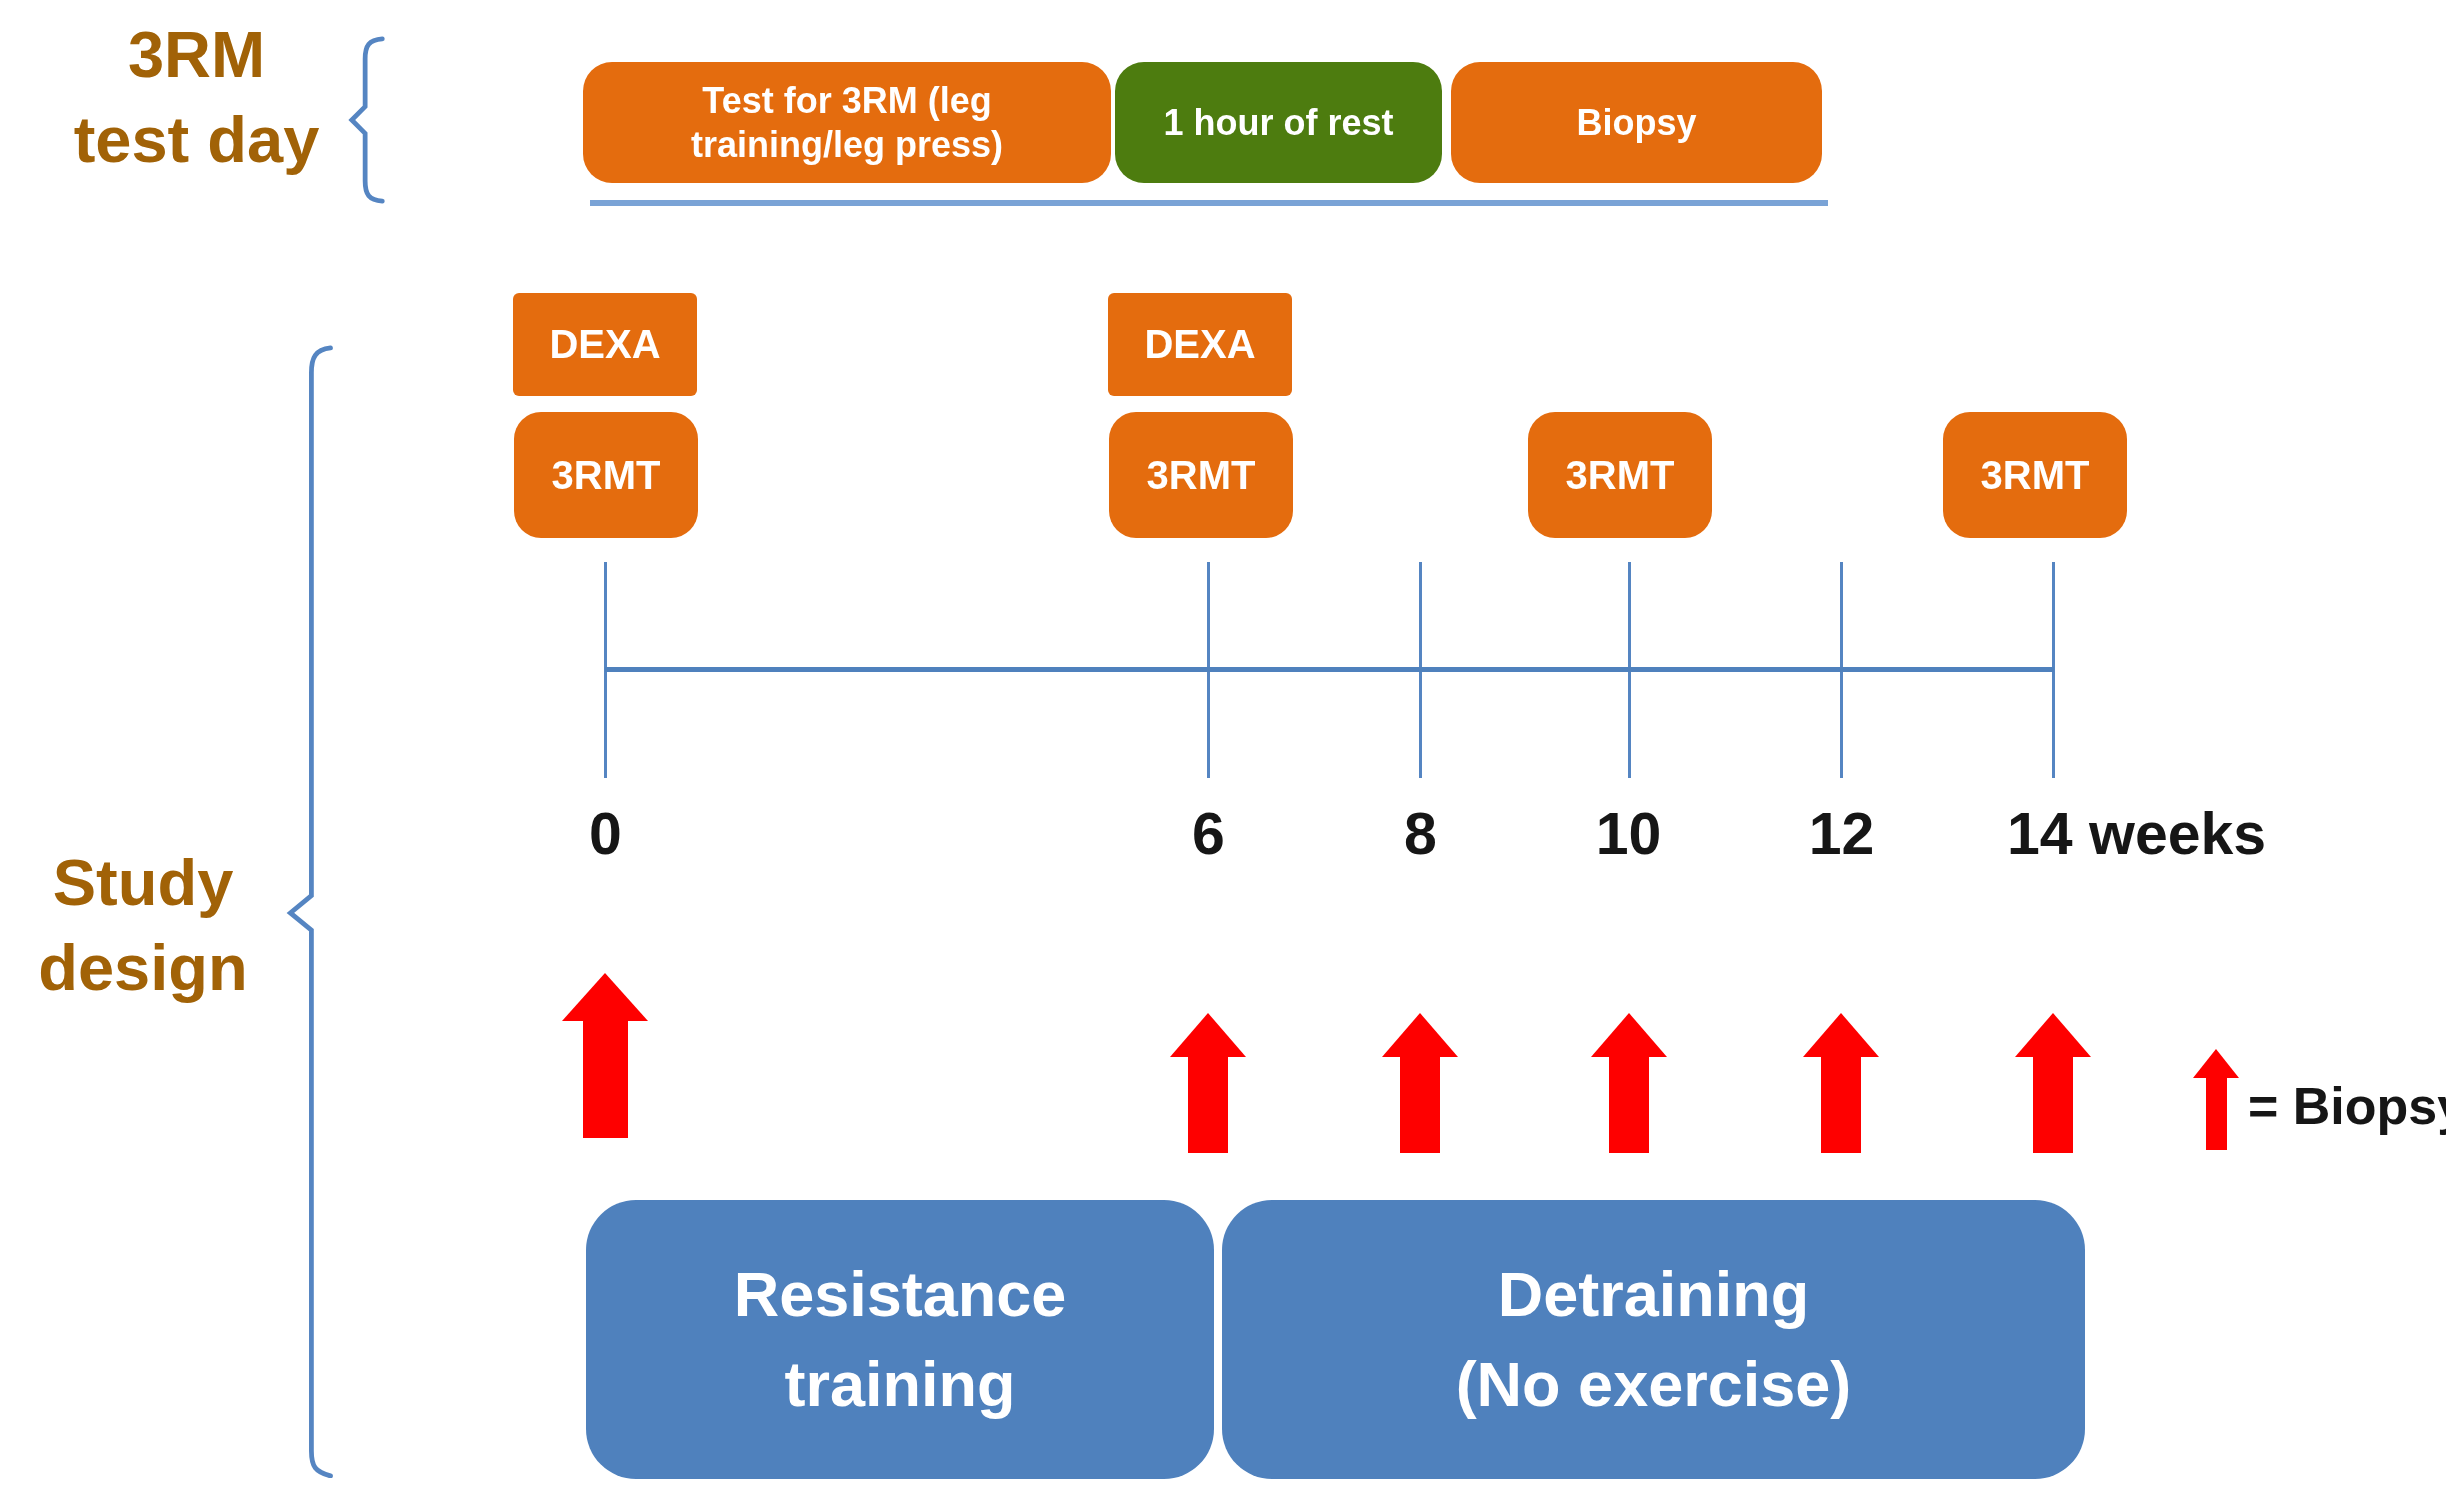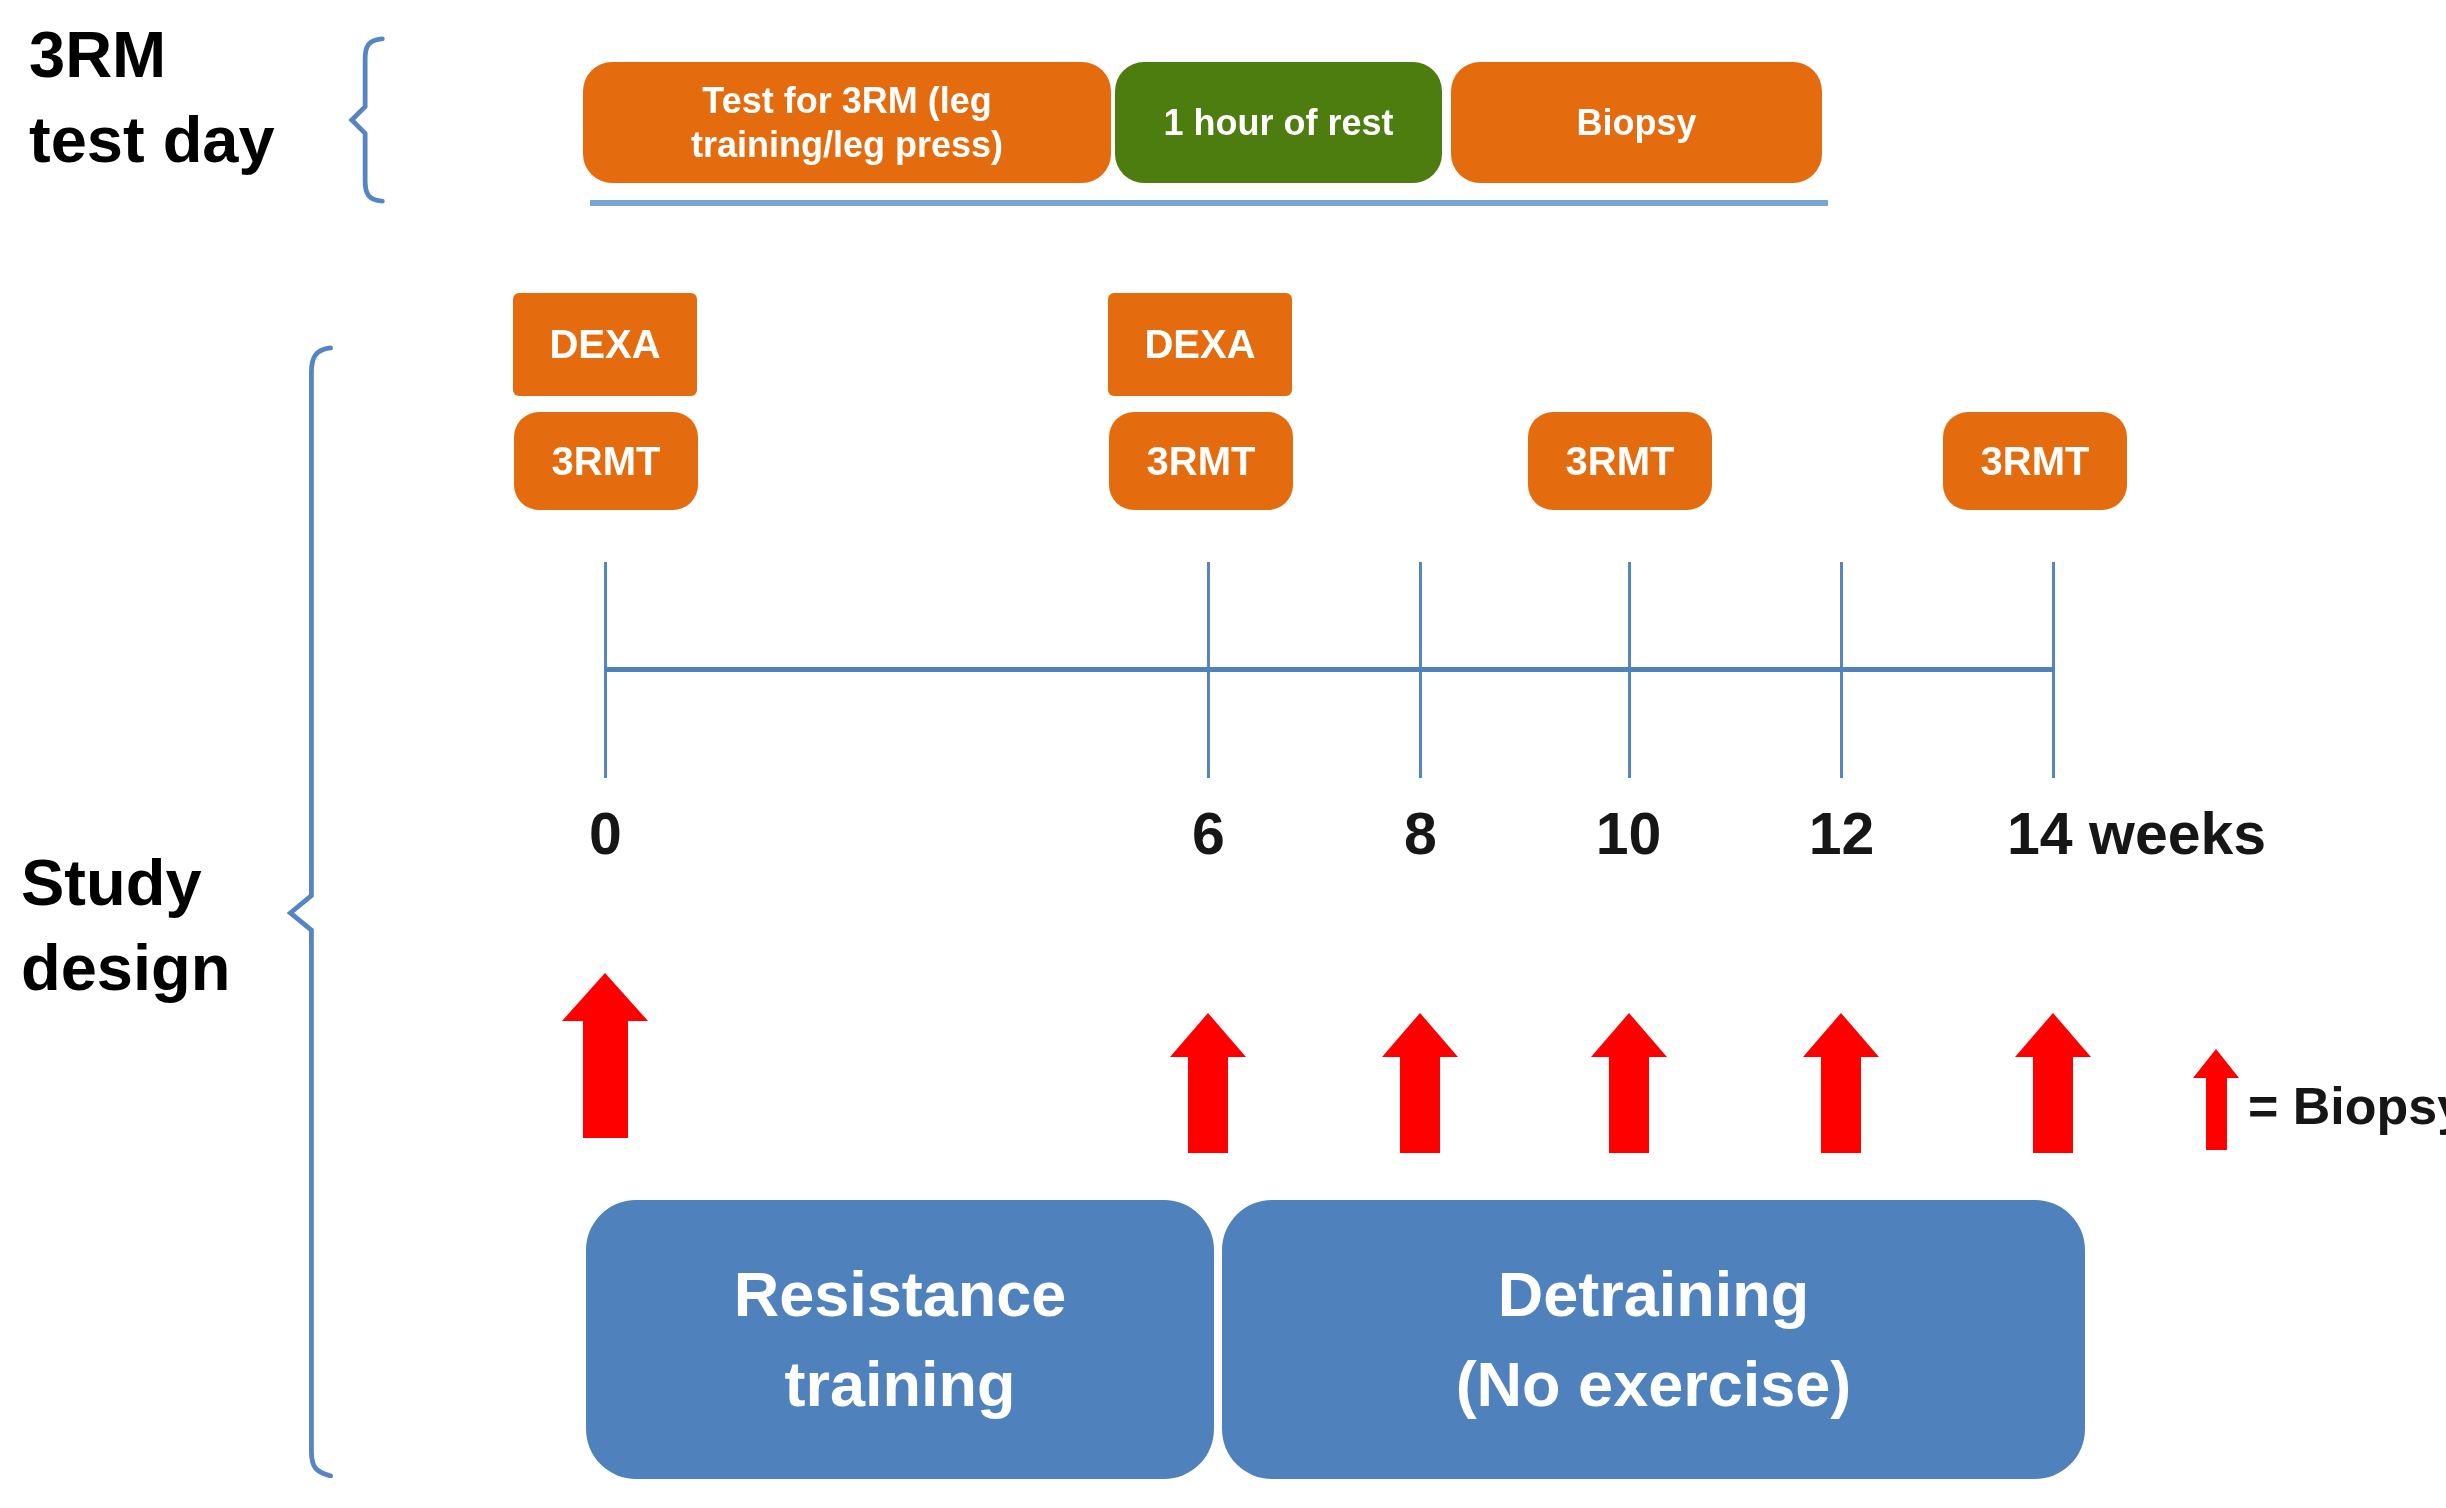--- a/index.html
+++ b/index.html
@@ -5,24 +5,25 @@
   html,body{margin:0;padding:0;background:#ffffff;}
   #canvas{
     position:relative;
     width:2446px;height:1508px;
     background:#ffffff;
     font-family:"Liberation Sans", sans-serif;
     overflow:hidden;
   }
   .blk-label{
     position:absolute;
-    color:#000000;
+    color:#a16207;
     font-weight:700;
     font-size:65px;
     line-height:1.3;
+    text-align:center;
   }
   #test-day-label{left:29px;top:13.4px;width:335px;}
   #study-label{left:21px;top:841px;width:244px;}
 
   .brace-svg{position:absolute;}
   #brace-top{left:344px;top:36px;}
   #brace-main{left:277px;top:344px;}
 
   .step-box{
     position:absolute;
@@ -49,21 +50,21 @@
 
   .tag-box{
     position:absolute;
     width:184px;height:103px;
     border-radius:25px;
     background:#E46C0E;
     color:#ffffff;font-weight:700;font-size:40px;
     display:flex;align-items:center;justify-content:center;
   }
   .dexa{top:293px;border-radius:6px;}
-  .rmt{top:412px;height:98px;}
+  .rmt{top:412px;height:126px;border-radius:27px;}
   #dexa-0{left:513px;}
   #dexa-6{left:1108px;}
   #rmt-0{left:514px;}
   #rmt-6{left:1109px;}
   #rmt-10{left:1528px;}
   #rmt-14{left:1943px;}
 
   .tick{
     position:absolute;top:562px;width:2.9px;height:216px;
     background:#5585C2;

